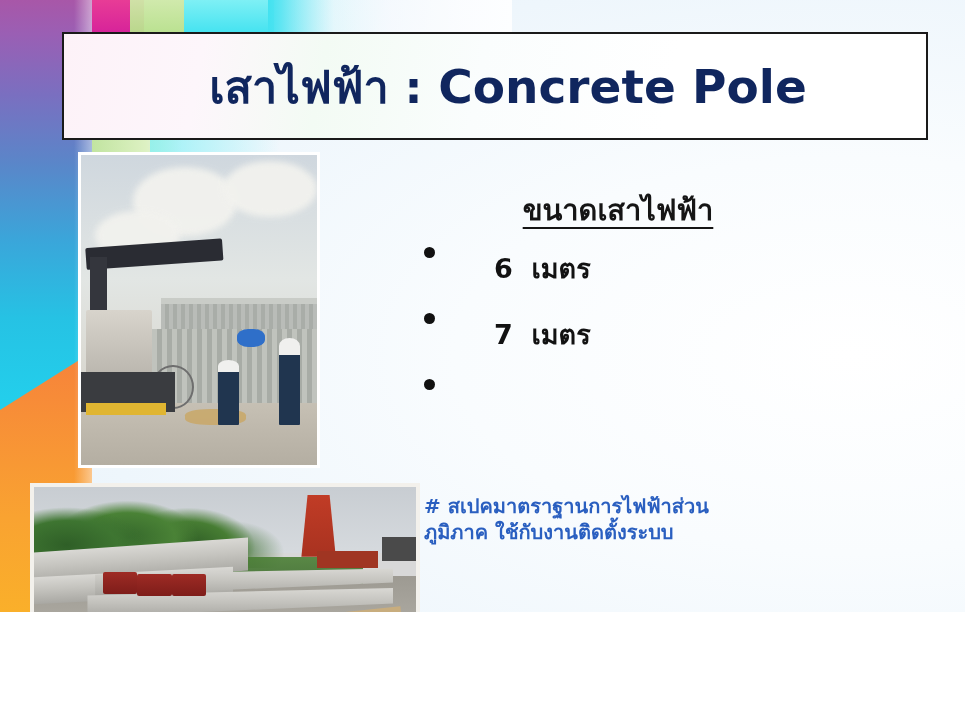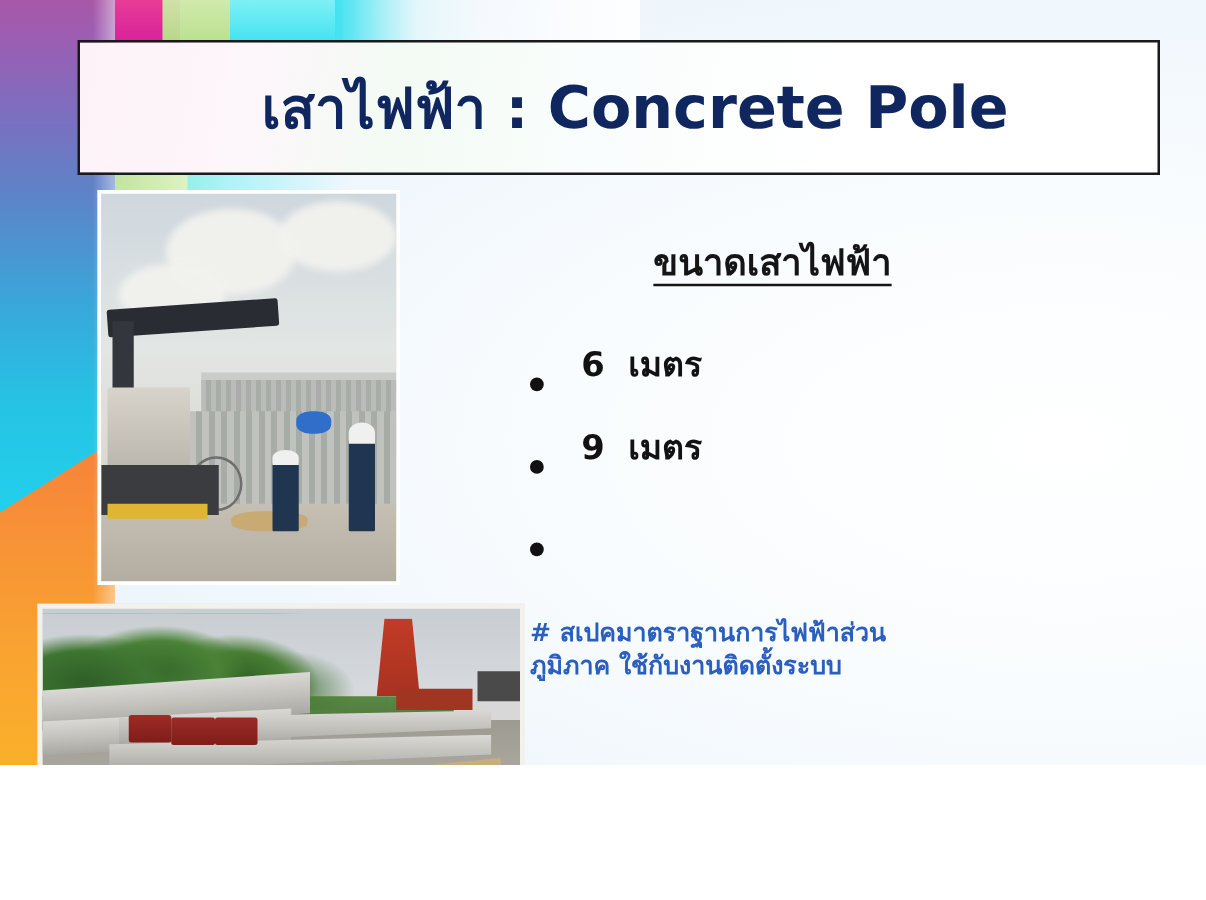--- a/index.html
+++ b/index.html
@@ -124,24 +124,25 @@
   
   .content{position:absolute;left:424px;top:158px;width:520px;margin-top:29px;}
   .subhead{
     font-family:"DejaVu Sans","Liberation Sans",sans-serif;
     font-weight:bold;font-size:29px;color:#151515;
     text-decoration:underline;text-underline-offset:7px;
     text-align:center;width:300px;margin:0 0 10px 44px;
   }
   .bullets{list-style:none;margin:14px 0 0 0;padding:0;}
   .bullets li{
-    display:flex;align-items:flex-end;
+    display:flex;align-items:flex-start;
     font-family:"DejaVu Sans","Liberation Sans",sans-serif;
     font-weight:bold;font-size:27px;color:#121212;
     height:66px;
+    gap:29px;
   }
   .bullet-dot{
     display:inline-block;width:11px;height:11px;border-radius:50%;
     background:#111;margin:0 30px 0 0;flex:0 0 auto;
   }
   .bullet-label{white-space:pre;}
   .note{
     position:absolute;left:424px;top:494px;width:512px;
     font-family:"DejaVu Sans","Liberation Sans",sans-serif;
     font-weight:bold;font-size:20px;line-height:1.28;
@@ -231,21 +232,21 @@
 
   <div class="content">
     <div class="subhead">ขนาดเสาไฟฟ้า</div>
     <ul class="bullets">
       <li>
         <span class="bullet-dot"></span>
         <span class="bullet-label">6  เมตร</span>
       </li>
       <li>
         <span class="bullet-dot"></span>
-        <span class="bullet-label">9  เมตร</span>
+        <span class="bullet-label">7  เมตร</span>
       </li>
       <li>
         <span class="bullet-dot"></span>
       </li>
     </ul>
   </div>
 
   <div class="note">
     <div># สเปคมาตราฐานการไฟฟ้าส่วน</div>
     <div>ภูมิภาค ใช้กับงานติดตั้งระบบ</div>

